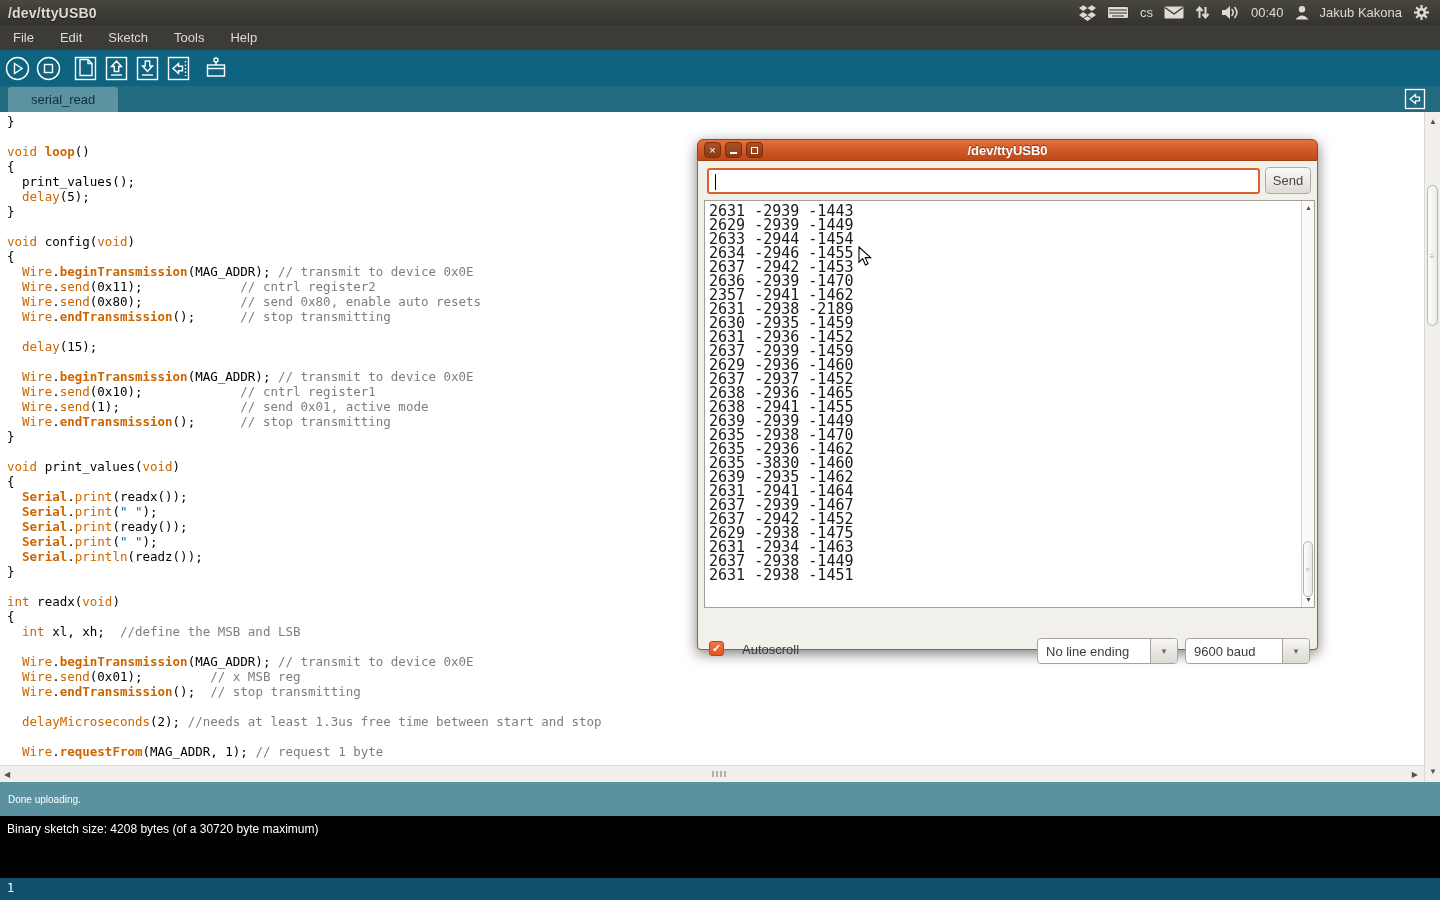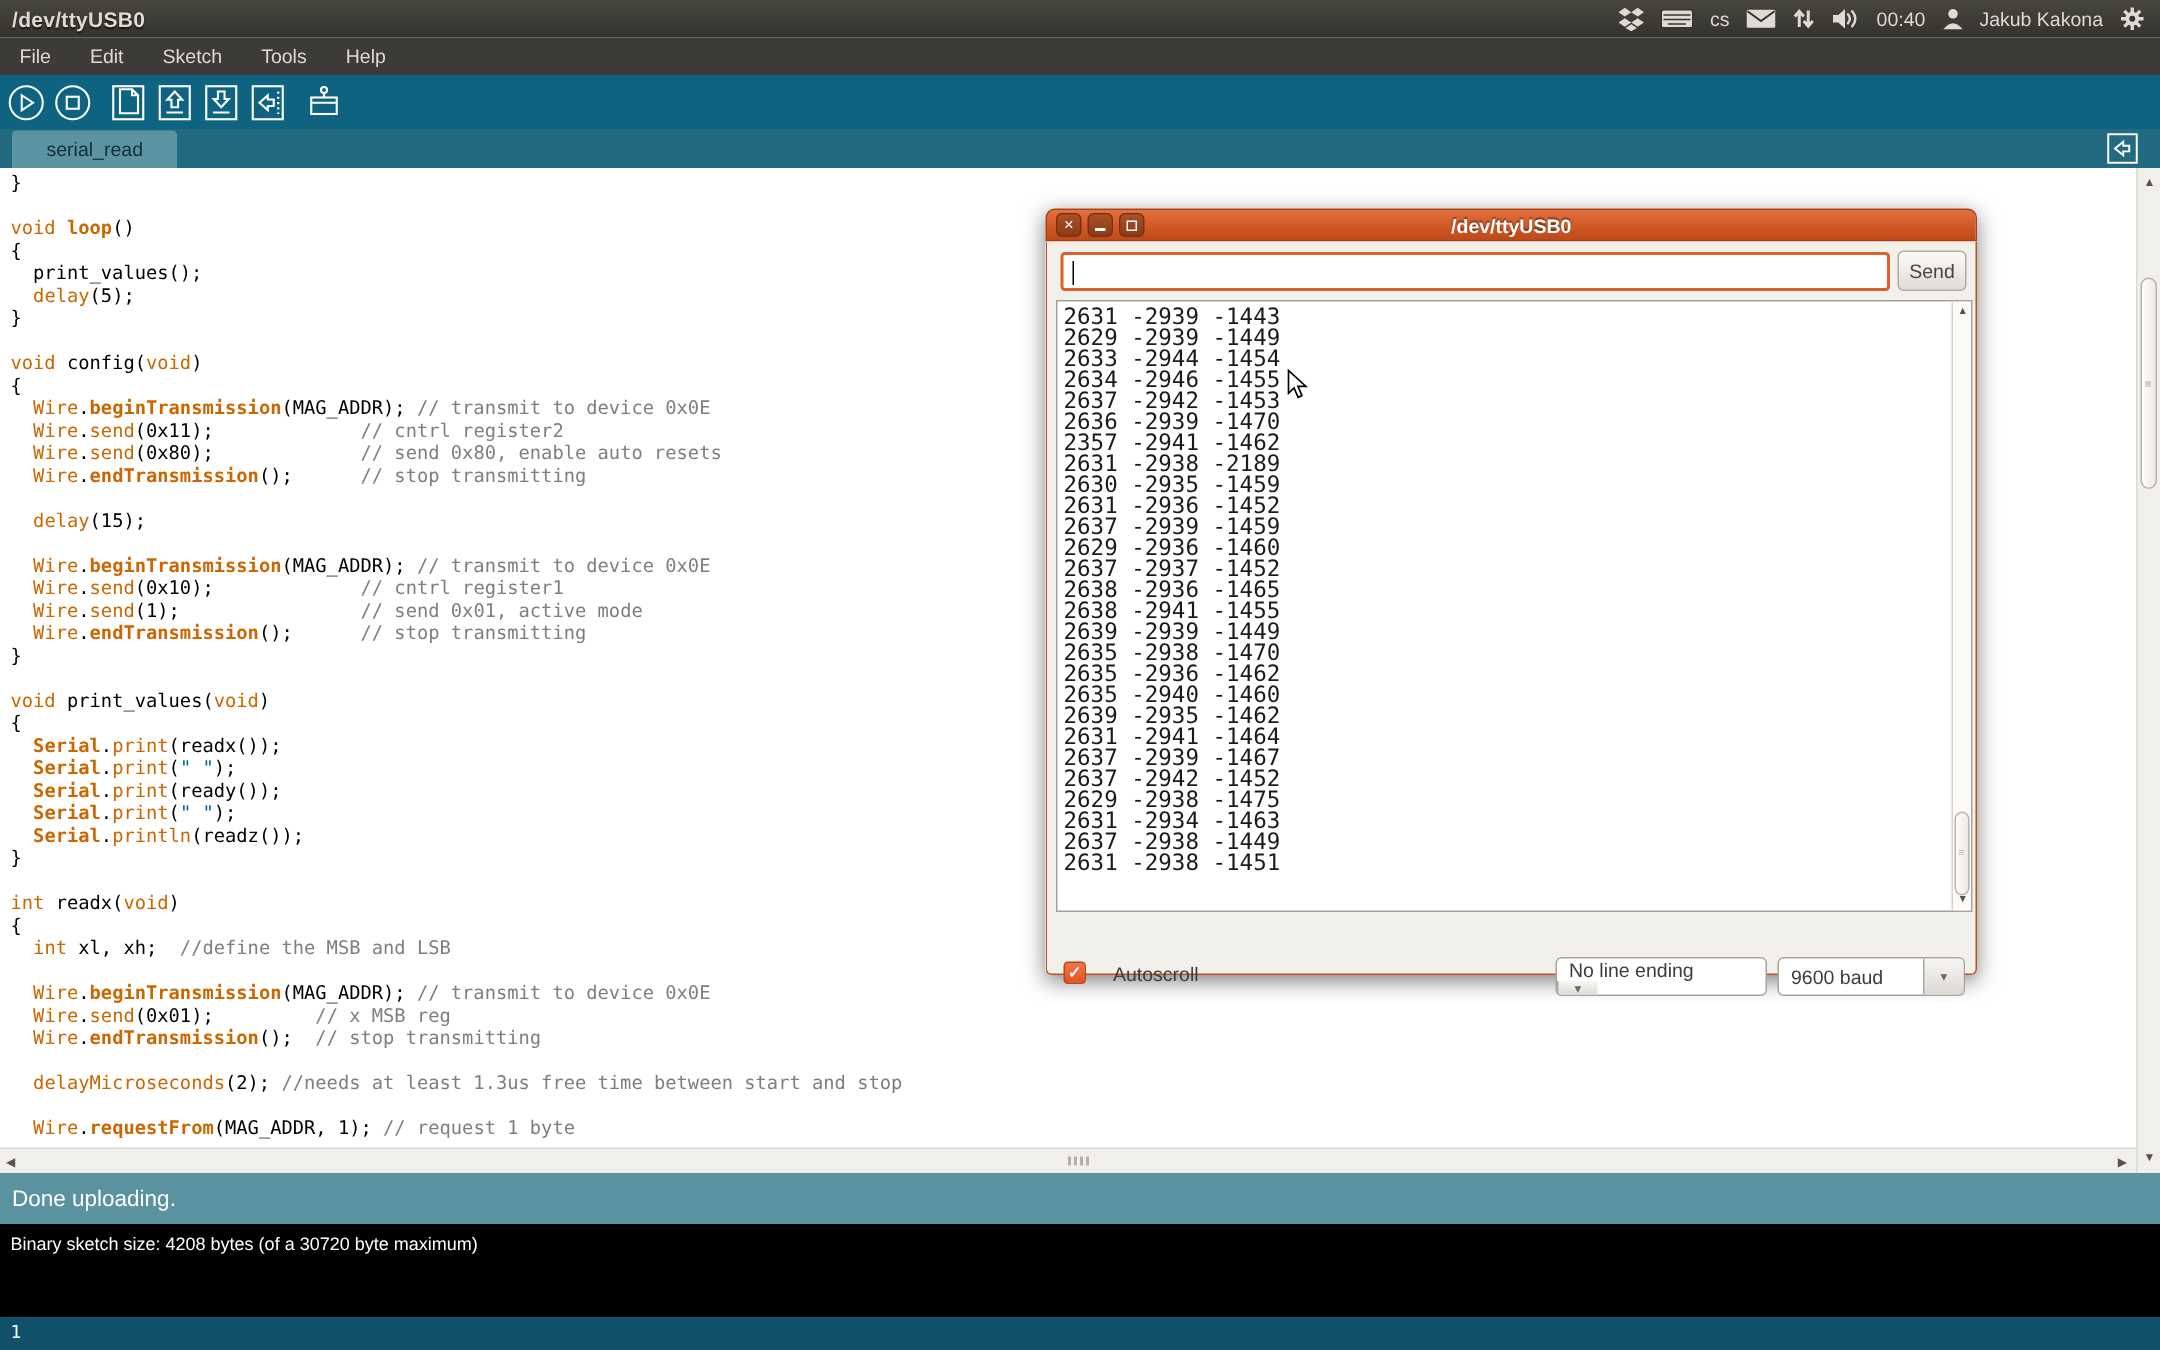--- a/index.html
+++ b/index.html
@@ -52,21 +52,21 @@
   .sb-arrow { position:absolute; color:#56534d; font-size:8px; line-height:8px; }
   .sb-thumb { position:absolute; background:linear-gradient(90deg,#fdfdfc,#eceae6); border:1px solid #b8b4ad;
     border-radius:8px; }
   .sb-grip { position:absolute; left:50%; top:50%; transform:translate(-50%,-50%);
     color:#b0aca5; font-size:8px; letter-spacing:1px; }
   .hgrip { position:absolute; left:712px; top:5px; width:14px; height:6px;
     background:repeating-linear-gradient(90deg,#b5b1aa 0 2px,transparent 2px 4px); }
 
   
   .status-bar { position:absolute; top:782px; left:0; width:1440px; height:34px; background:#5a92a0;
-    color:#fff; font-size:15px; display:flex; align-items:center; padding-left:8px; }
+    color:#fff; font-size:10px; display:flex; align-items:center; padding-left:8px; }
   .console { position:absolute; top:816px; left:0; width:1440px; height:62px; background:#000;
     color:#fff; font-family:Liberation Sans, sans-serif; font-size:12px; padding:6px 0 0 7px; }
   .footer-bar { position:absolute; top:878px; left:0; width:1440px; height:22px; background:#10506a;
     color:#fff; font-family:"DejaVu Sans Mono",monospace; font-size:12px; padding:3px 0 0 7px; }
 
   
   .sm-window { position:absolute; left:697px; top:139px; width:621px; height:511px; z-index:10;
     box-shadow:0 4px 14px rgba(0,0,0,.5); border-radius:6px 6px 4px 4px; }
   .sm-titlebar { position:absolute; left:0; top:0; width:100%; height:22px;
     background:linear-gradient(#e4713f,#cf5826 55%,#bc4a18); border:1px solid #a63f12;
@@ -98,21 +98,21 @@
   .checkbox { position:absolute; left:11px; top:480px; width:15px; height:15px; border-radius:3px;
     border:1px solid #bb4413; background:linear-gradient(#f3744a,#e45420); color:#fff;
     display:flex; align-items:center; justify-content:center; font-size:11px; font-weight:bold; }
   .checkbox.checked::after { content:"✓"; margin-top:-1px; }
   .dropdown { position:absolute; top:477px; height:26px; display:flex;
     border:1px solid #a8a49d; border-radius:4px; background:#fff; overflow:hidden; }
   .dd-text { flex:1; font-size:13px; color:#3c3c3c; display:flex; align-items:center; padding-left:8px; }
   .dd-btn { width:27px; border-left:1px solid #a8a49d; background:linear-gradient(#f7f6f4,#dcd9d3);
     display:flex; align-items:center; justify-content:center; color:#6b675f; font-size:9px; }
   .dd-btn::after { content:"▾"; }
-  .dd-lineend { left:339px; width:141px;flex-direction:column; }
+  .dd-lineend { left:339px; width:141px; }
   .dd-baud { left:487px; width:125px; }
 
   
   .mouse-cursor { position:absolute; left:858px; top:246px; z-index:20; }
 
   svg.icon { display:block; }
 </style>
 </head>
 <body>
 
@@ -352,21 +352,21 @@
           <div class="serial-line">2630 -2935 -1459</div>
           <div class="serial-line">2631 -2936 -1452</div>
           <div class="serial-line">2637 -2939 -1459</div>
           <div class="serial-line">2629 -2936 -1460</div>
           <div class="serial-line">2637 -2937 -1452</div>
           <div class="serial-line">2638 -2936 -1465</div>
           <div class="serial-line">2638 -2941 -1455</div>
           <div class="serial-line">2639 -2939 -1449</div>
           <div class="serial-line">2635 -2938 -1470</div>
           <div class="serial-line">2635 -2936 -1462</div>
-          <div class="serial-line">2635 -2940 -1460</div>
+          <div class="serial-line">2635 -3830 -1460</div>
           <div class="serial-line">2639 -2935 -1462</div>
           <div class="serial-line">2631 -2941 -1464</div>
           <div class="serial-line">2637 -2939 -1467</div>
           <div class="serial-line">2637 -2942 -1452</div>
           <div class="serial-line">2629 -2938 -1475</div>
           <div class="serial-line">2631 -2934 -1463</div>
           <div class="serial-line">2637 -2938 -1449</div>
           <div class="serial-line">2631 -2938 -1451</div>
         </div>
       <div class="sm-scroll">

